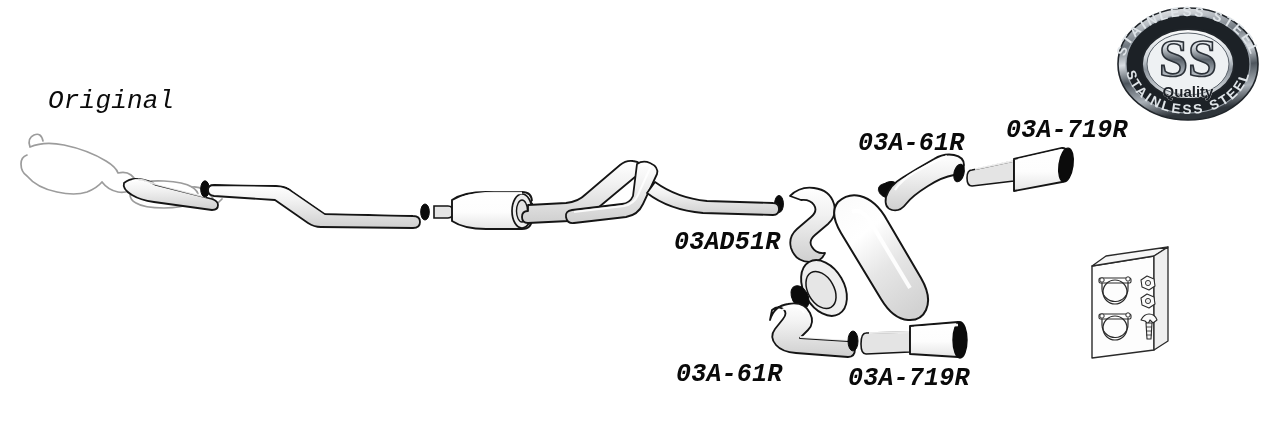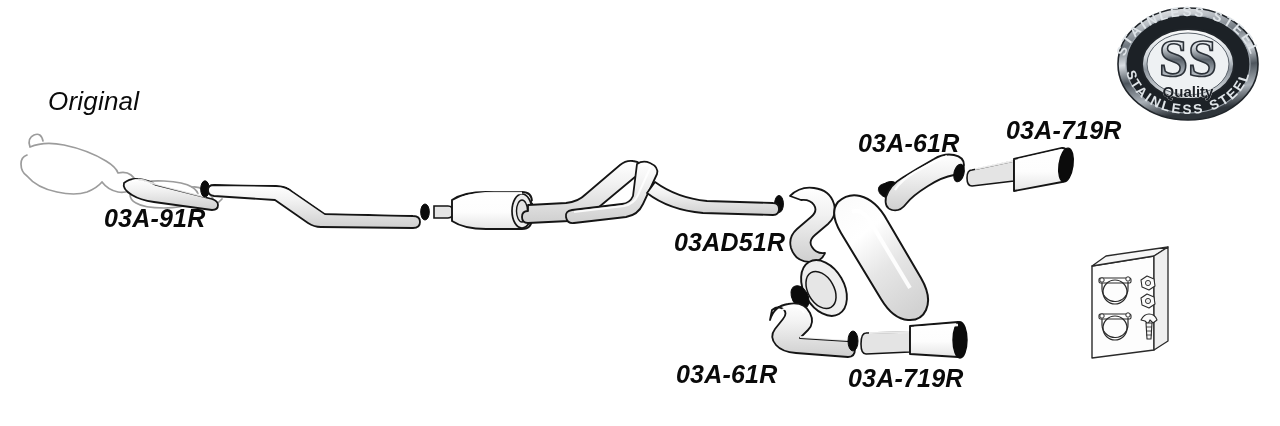--- a/index.html
+++ b/index.html
@@ -6,21 +6,21 @@
   html,body{margin:0;padding:0;background:#ffffff;}
   body{
     width:1280px;height:426px;overflow:hidden;
     font-family:"Liberation Sans","DejaVu Sans",sans-serif;
     position:relative;
   }
   #stage{position:absolute;left:0;top:0;width:1280px;height:426px;}
   #diagram{position:absolute;left:0;top:0;width:1280px;height:426px;}
   .lbl{
     position:absolute;
-    font-family:Liberation Sans, sans-serif;
+    font-family:Liberation Mono, monospace;
     font-style:italic;font-weight:bold;
     color:#0a0a0a;white-space:nowrap;
     letter-spacing:0.2px;
     line-height:1;
   }
   .lbl.sz-part{font-size:25px;}
   .lbl.sz-orig{font-size:26px;font-weight:normal;}
   #logo-wrap{position:absolute;right:8px;top:2px;width:168px;height:124px;}
 </style>
 </head>
@@ -202,21 +202,20 @@
       <g>
         <path d="M1141 320 q3 -6 8 -6 q6 0 8 6 l-4 3 l-3 -3 l-2 4 l-3 -3 z" fill="#fbfbfb" stroke="#2a2a2a" stroke-width="1.1" stroke-linejoin="round"></path>
         <path d="M1146 323 l6 0 l-1 16 l-4 0 z" fill="#f4f4f4" stroke="#2a2a2a" stroke-width="1.1" stroke-linejoin="round"></path>
         <path d="M1146 327 l6 0 M1146 331 l6 0 M1146 335 l6 0" stroke="#2a2a2a" stroke-width="0.8"></path>
       </g>
     </g>
   </svg>
 
   <div class="lbl sz-orig" style="left:48px;top:88px;">Original</div>
 
-  <div class="lbl sz-part" style="left:104px;top:206px;">03A-91R</div>
 
 
 
   <div class="lbl sz-part" style="left:674px;top:230px;">03AD51R</div>
 
   <div class="lbl sz-part" style="left:858px;top:131px;">03A-61R</div>
 
   <div class="lbl sz-part" style="left:1006px;top:118px;">03A-719R</div>
 
   <div class="lbl sz-part" style="left:676px;top:362px;">03A-61R</div>

